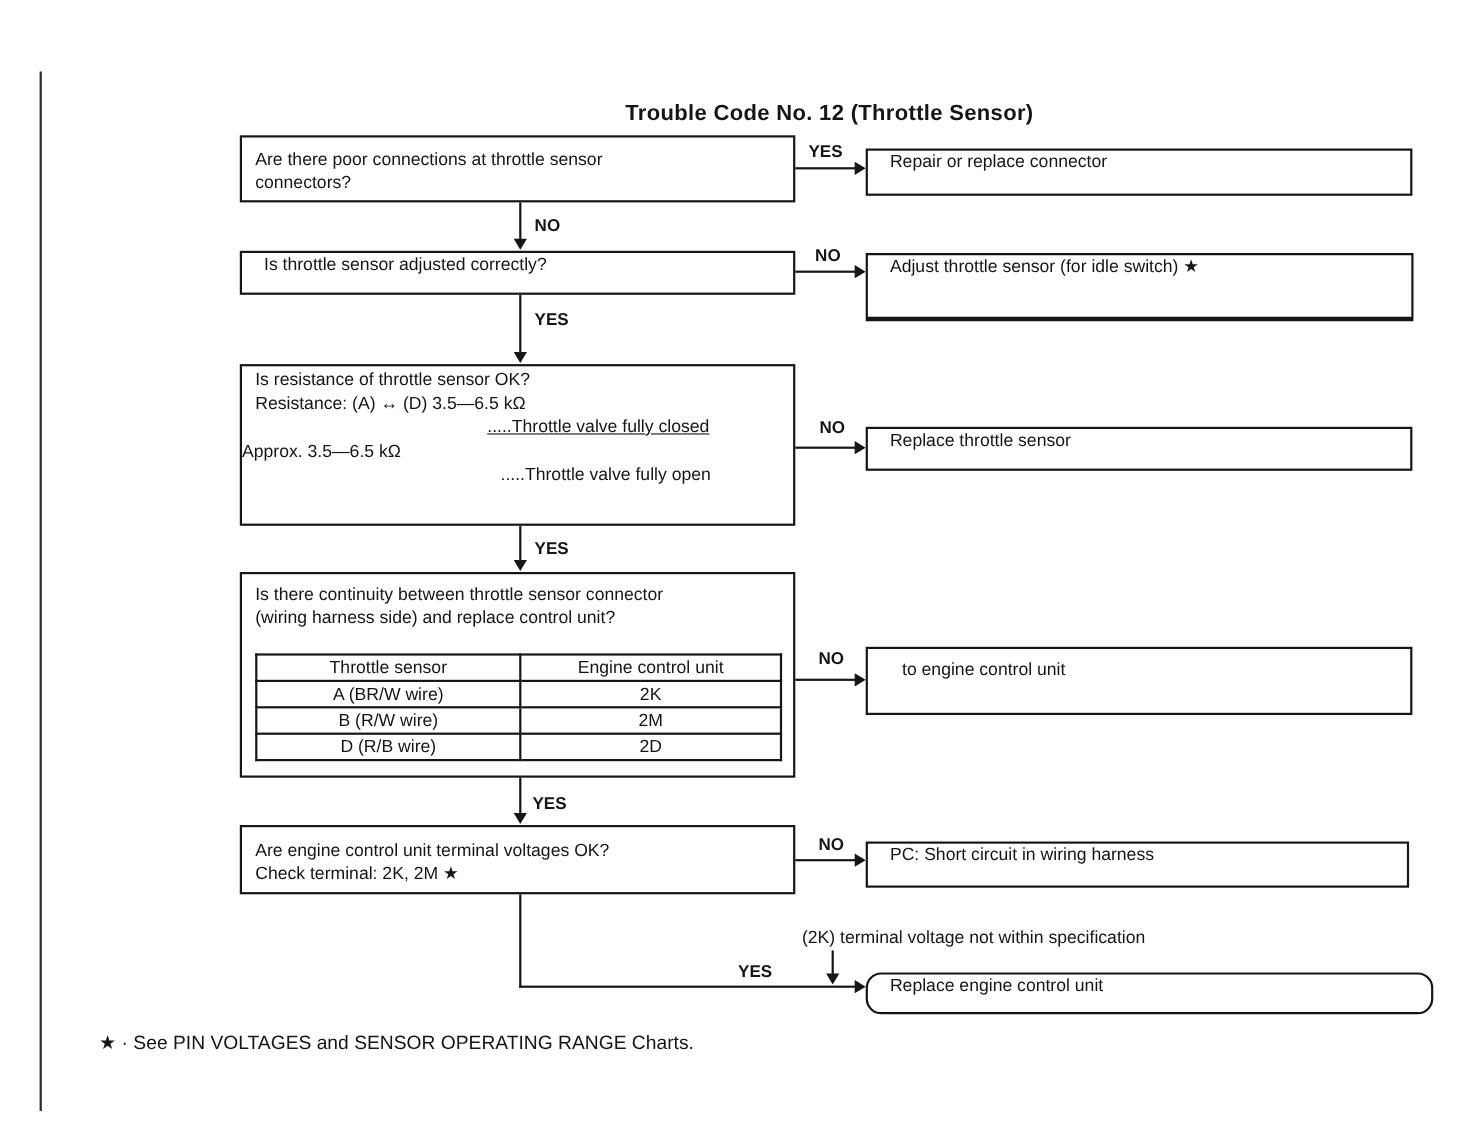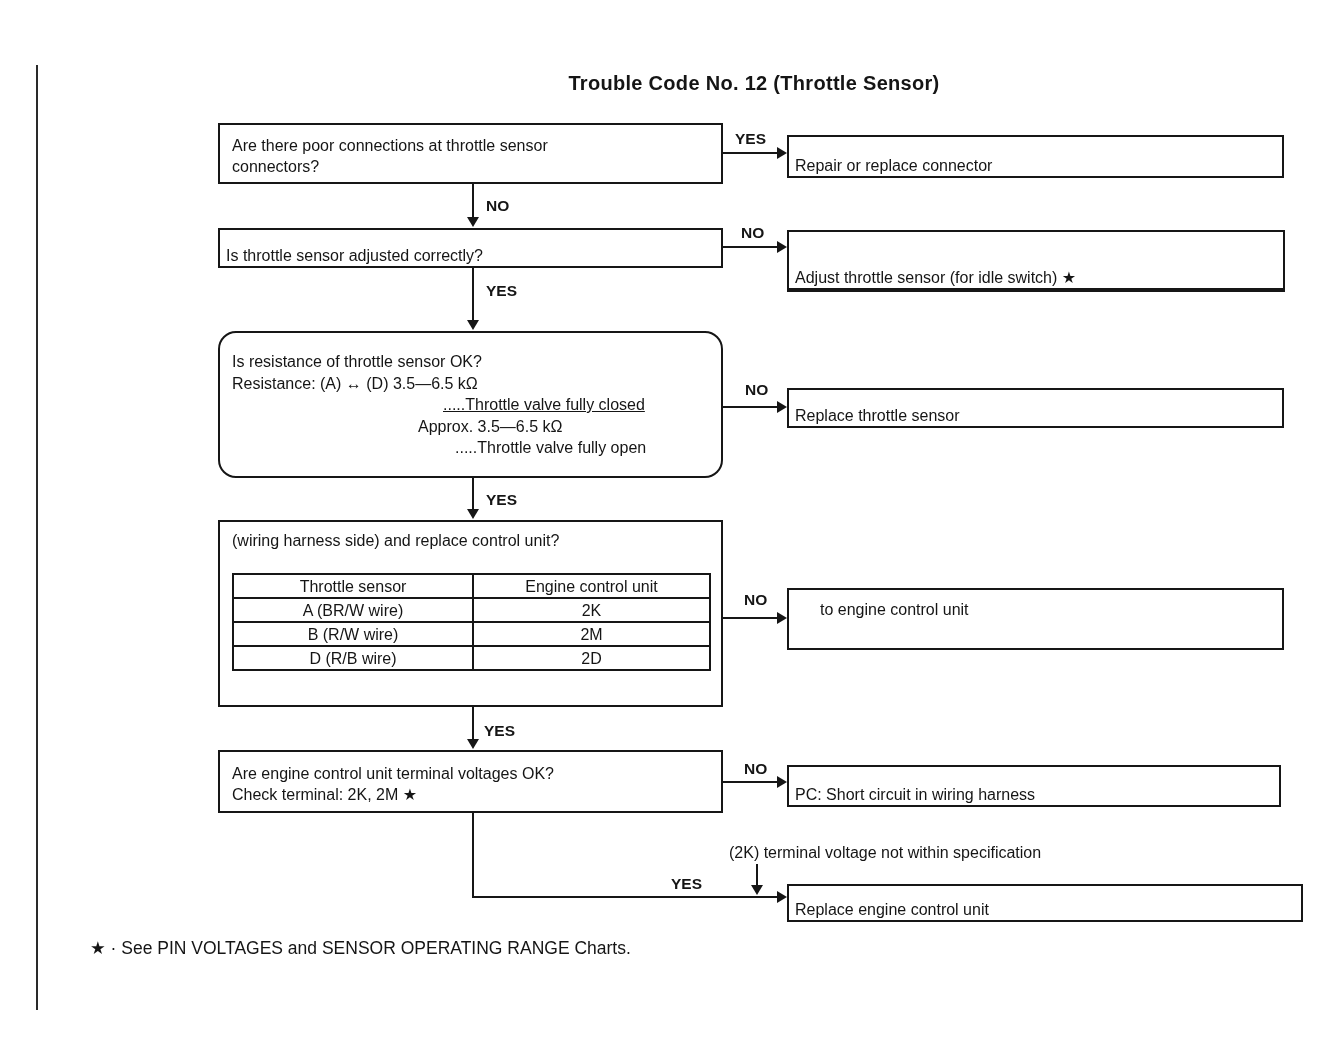--- a/index.html
+++ b/index.html
@@ -7,33 +7,33 @@
   .page {
     position:relative;
     width:1338px; height:1042px;
     background:#ffffff;
     font-family:"Liberation Sans", sans-serif;
     color:#151515;
     overflow:hidden;
   }
   .title {
     position:absolute;
-    left:379px; top:72px; width:750px;
+    left:379px; top:92px; width:750px;
     text-align:center;
     font-size:20px; font-weight:700;
     letter-spacing:0.3px;
   }
   .box {
     position:absolute;
     border:2px solid #161616;
     background:#ffffff;
     font-size:16px;
     line-height:21px;
   }
-  .box.center { display:flex; align-items:flex-end; padding-left:6px; }
+  .box.center { display:flex; align-items:flex-start; padding-left:20px; }
   .bline { white-space:nowrap; }
   .hline { position:absolute; height:2px; background:#161616; }
   .vline { position:absolute; width:2px; background:#161616; }
   .ah-right {
     position:absolute; width:0; height:0;
     border-top:6px solid transparent;
     border-bottom:6px solid transparent;
     border-left:10px solid #161616;
   }
   .ah-down {
@@ -110,38 +110,39 @@
   <div class="hline" style="left:723px; top:246px; width:56px;"></div>
   <div class="ah-right" style="left:777px; top:241px;"></div>
   <div class="label" style="left:741px; top:224px;">NO</div>
   <div class="box center" style="left:787px; top:230px; width:498px; height:62px; border-bottom-width:4px;">
     <span>Adjust throttle sensor (for idle switch) ★</span>
   </div>
   <div class="vline" style="left:472px; top:268px; height:53px;"></div>
   <div class="ah-down" style="left:467px; top:320px;"></div>
   <div class="label" style="left:486px; top:282px;">YES</div>
 
-  <div class="box" style="left:218px; top:331px; width:505px; height:147px; padding-top:18px; line-height:21.5px;border-radius:18px;">
+  <div class="box" style="left:218px; top:331px; width:505px; height:147px; padding-top:2px; line-height:21.5px;">
     <div class="bline" style="margin-left:12px;">Is resistance of throttle sensor OK?</div>
     <div class="bline" style="margin-left:12px;">Resistance: (A) ↔ (D) 3.5—6.5 kΩ</div>
     <div class="bline" style="margin-left:223px;text-decoration:underline;">.....Throttle valve fully closed</div>
-    <div class="bline" style="margin-left:198px;">Approx. 3.5—6.5 kΩ</div>
+    <div class="bline" style="">Approx. 3.5—6.5 kΩ</div>
     <div class="bline" style="margin-left:235px;">.....Throttle valve fully open</div>
   </div>
   <div class="hline" style="left:723px; top:406px; width:56px;"></div>
   <div class="ah-right" style="left:777px; top:401px;"></div>
   <div class="label" style="left:745px; top:381px;">NO</div>
   <div class="box center" style="left:787px; top:388px; width:497px; height:40px;">
     <span>Replace throttle sensor</span>
   </div>
   <div class="vline" style="left:472px; top:478px; height:32px;"></div>
   <div class="ah-down" style="left:467px; top:509px;"></div>
   <div class="label" style="left:486px; top:491px;">YES</div>
 
   <div class="box" style="left:218px; top:520px; width:505px; height:187px; padding-top:8px;">
+    <div class="bline" style="margin-left:12px;">Is there continuity between throttle sensor connector</div>
     <div class="bline" style="margin-left:12px;">(wiring harness side) and replace control unit?</div>
     <table class="cont-table">
       <colgroup>
           <col class="c1">
           <col class="c2">
         </colgroup>
       <thead>
         <tr>
           <th>Throttle sensor</th>
           <th>Engine control unit</th>
@@ -184,19 +185,19 @@
     <span>PC: Short circuit in wiring harness</span>
   </div>
 
   <div class="vline" style="left:472px; top:813px; height:85px;"></div>
   <div class="hline" style="left:472px; top:896px; width:307px;"></div>
   <div class="ah-right" style="left:777px; top:891px;"></div>
   <div class="label" style="left:671px; top:875px;">YES</div>
   <div class="annotation" style="left:729px; top:844px;">(2K) terminal voltage not within specification</div>
   <div class="vline" style="left:756px; top:864px; height:22px;"></div>
   <div class="ah-down" style="left:751px; top:885px;"></div>
-  <div class="box center" style="left:787px; top:884px; width:516px; height:38px;">
+  <div class="box center" style="left:787px; top:884px; width:516px; height:38px;border-radius:14px;">
     <span>Replace engine control unit</span>
   </div>
 
   <div class="footnote">★ · See PIN VOLTAGES and SENSOR OPERATING RANGE Charts.</div>
 
 </div>
 
 </body></html>

